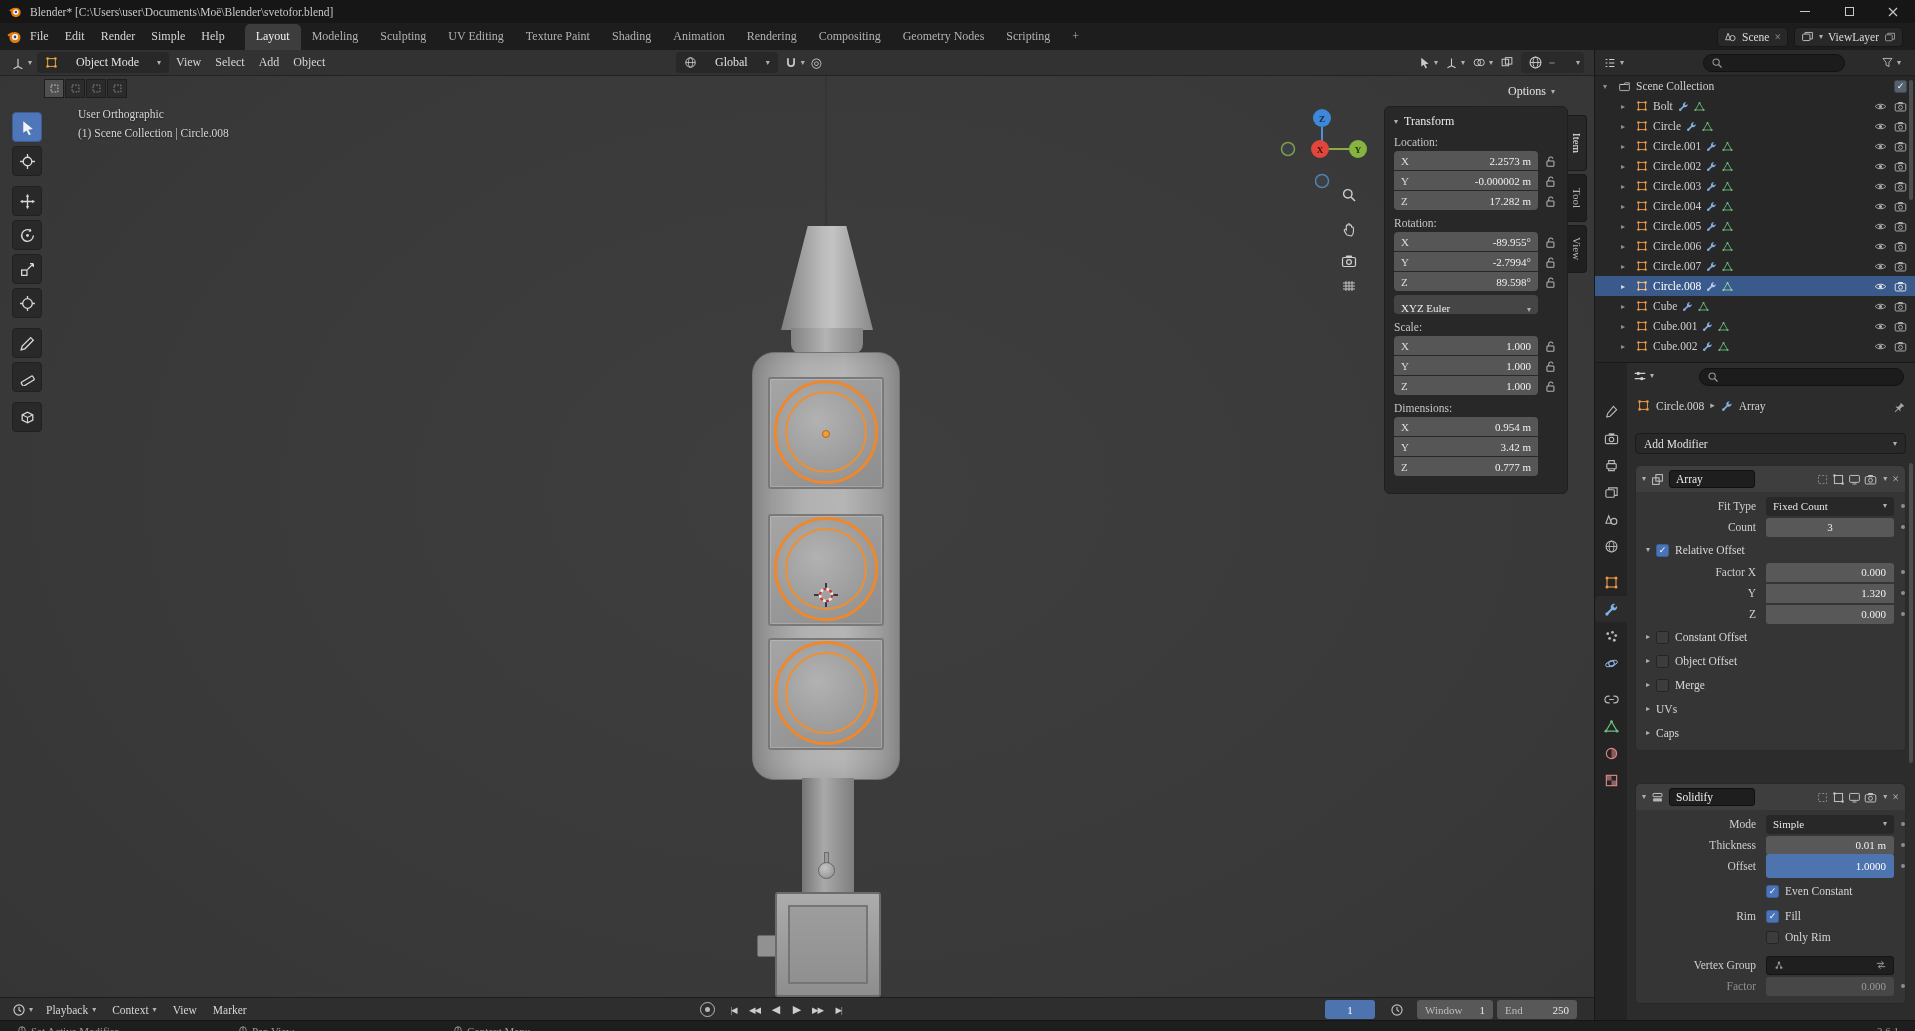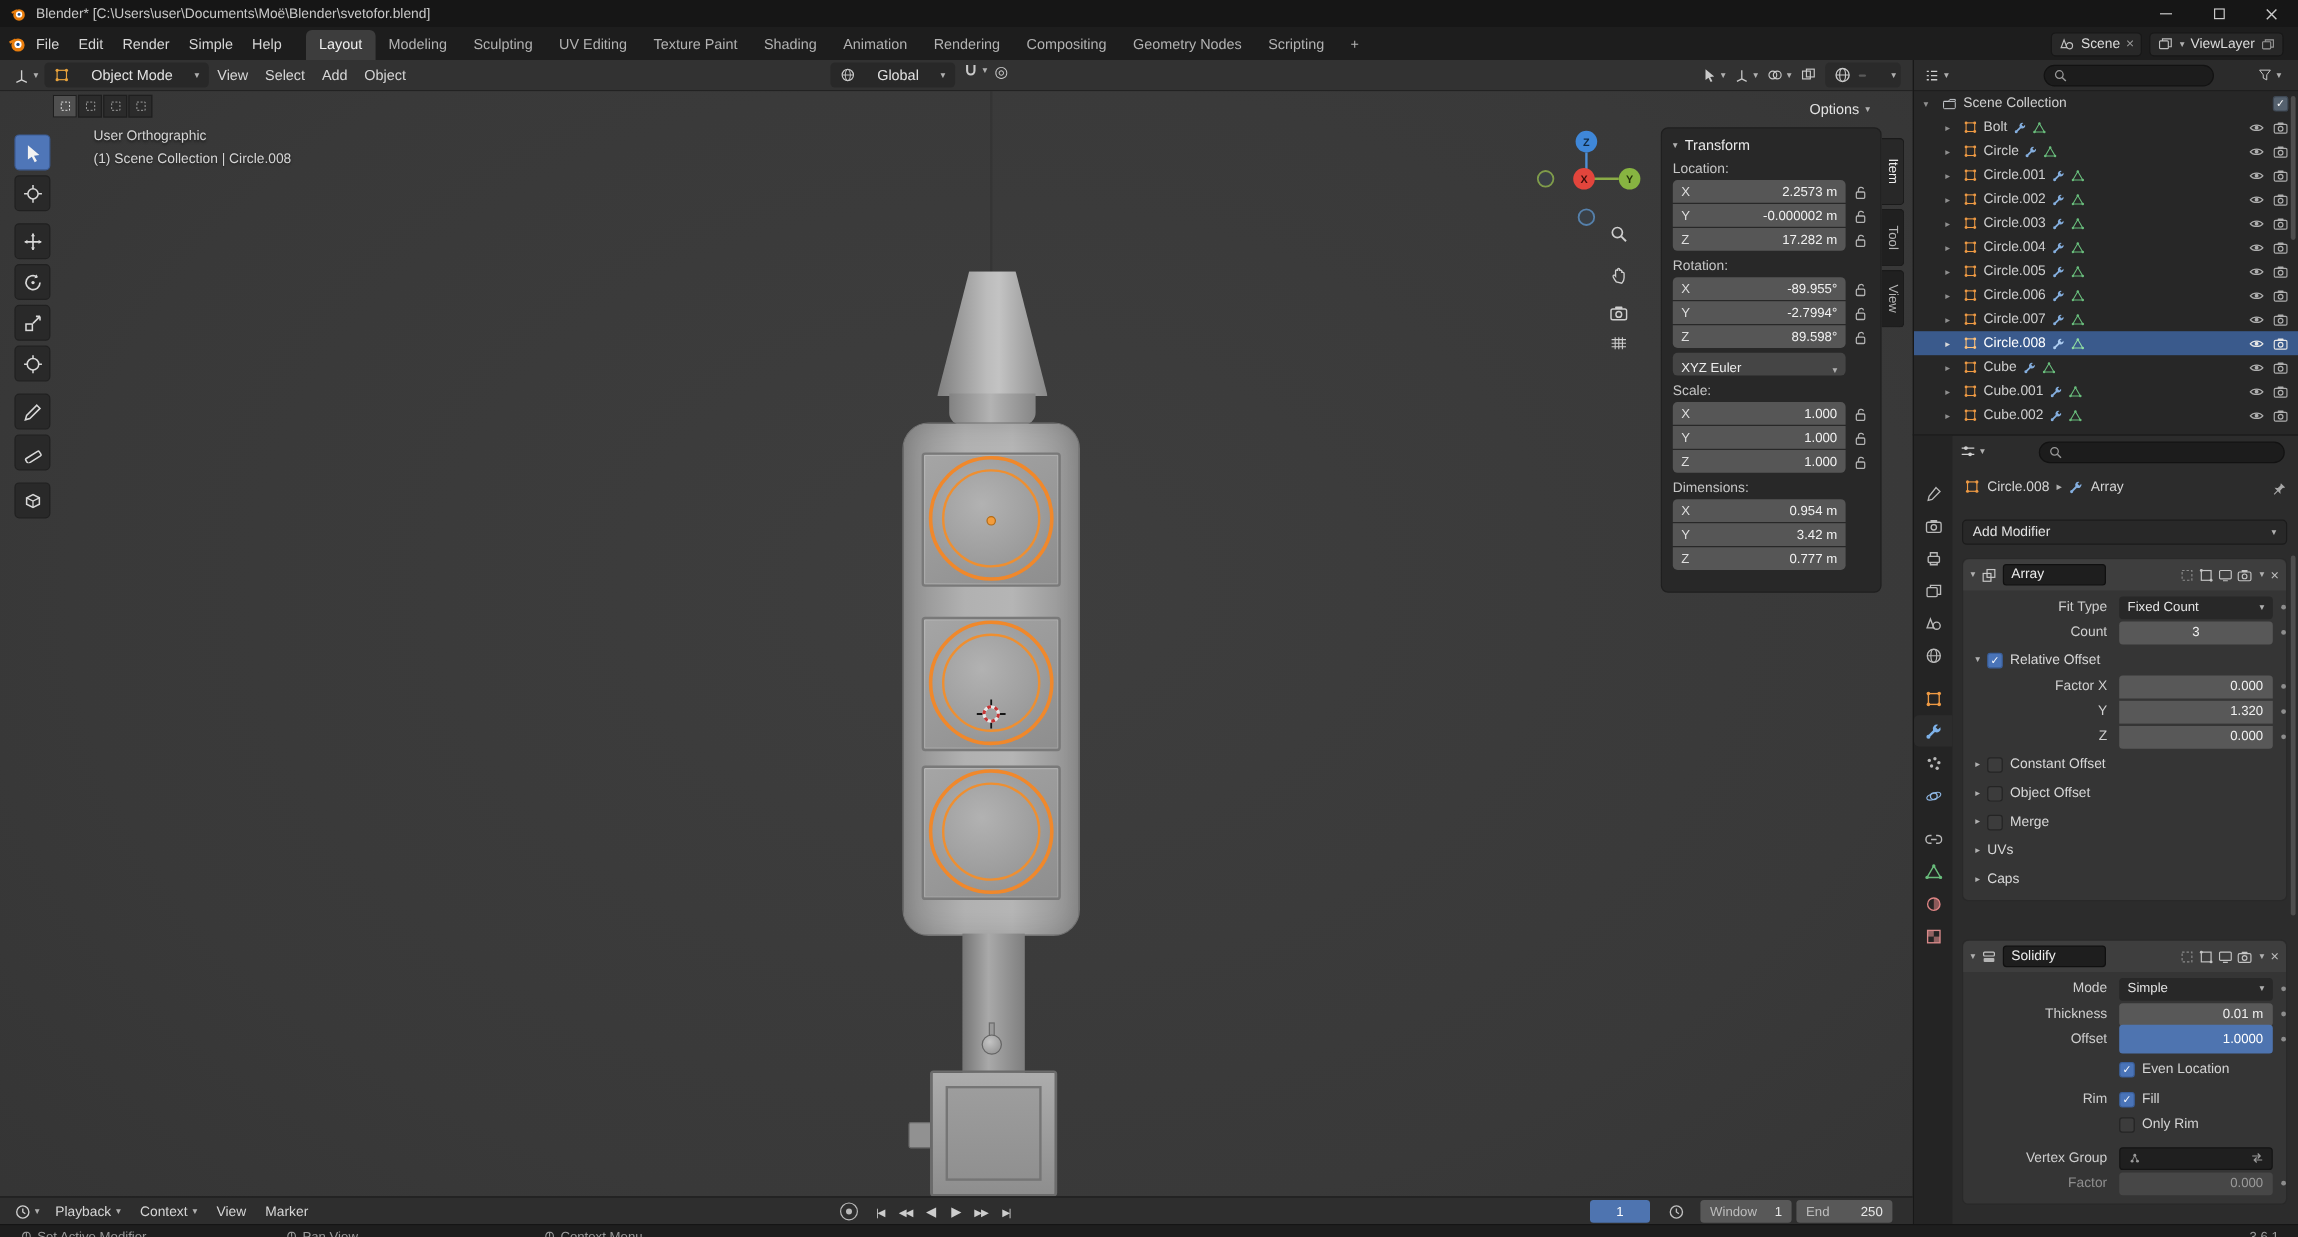--- a/index.html
+++ b/index.html
@@ -1,18 +1,18 @@
 <!DOCTYPE html>
 <html><head>
 <meta charset="utf-8">
 <style>
   html,body{margin:0;padding:0;background:#101010}
   *{box-sizing:border-box}
   #app{position:relative;width:1915px;height:1031px;overflow:hidden;background:#2b2b2b;
-       font-family:Liberation Sans, sans-serif;font-size:12px;color:#d4d4d4}
+       font-family:Liberation Serif, serif;font-size:12px;color:#d4d4d4}
   .abs{position:absolute}
   .fx{display:flex;align-items:center}
   .ico{display:inline-flex;align-items:center;justify-content:center;flex:none}
   svg{display:block}
   .chev{font-size:8px;color:#b0b0b0;line-height:1;flex:none}
   .dot{width:4px;height:4px;border-radius:50%;background:#8d8d8d;flex:none;margin-left:7px}
 
   
   .titlebar{left:0;top:0;width:1915px;height:23px;background:#161616;display:flex;align-items:center;gap:8px;padding-left:8px;font-size:11.5px;color:#c9c9c9}
   .winbtns{position:absolute;right:0;top:0;height:23px;display:flex}
@@ -24,21 +24,21 @@
   .ws{display:flex;align-items:flex-end;height:27px;margin-left:12px}
   .ws-tab{padding:5px 11px 6px;font-size:12px;color:#b2b2b2;border-radius:5px 5px 0 0;flex:none;white-space:nowrap}
   .ws-tab.active{background:#3d3d3d;color:#f0f0f0}
   .mb-right{margin-left:auto;display:flex;align-items:center;gap:6px;padding-right:6px}
   .dblock{display:flex;align-items:center;gap:5px;background:#282828;border:1px solid #171717;border-radius:4px;height:20px;padding:0 6px;font-size:11.5px;color:#dcdcdc}
 
   
   .vph{left:0;top:50px;width:1594px;height:26px;background:#323232;border-bottom:1px solid #222;display:flex;align-items:center;padding:0 6px;position:absolute}
   .vph .menu-item{padding:2px 7px}
   .dropbtn{display:flex;align-items:center;gap:18px;background:#282828;border-radius:4px;height:21px;padding:0 8px;font-size:12px;color:#e2e2e2;flex:none}
-  .vph-center{position:absolute;left:692px;top:2px;display:flex;align-items:flex-start;gap:6px}
+  .vph-center{position:absolute;left:676px;top:2px;display:flex;align-items:center;gap:6px}
   .vph-right{position:absolute;right:10px;top:2px;display:flex;align-items:center;gap:7px}
   .sph{width:15px;height:15px;border-radius:50%;flex:none}
   .sph-pill{display:flex;align-items:center;gap:3px;background:#2a2a2a;border-radius:4px;padding:2px 4px}
   .sph-slot{padding:1px 3px;border-radius:3px}
   .sph-slot.active{background:#5a5a5a}
 
   
   .viewport{left:0;top:76px;width:1594px;height:921px;position:absolute;overflow:hidden;
             background:radial-gradient(1100px 760px at 52% 45%,#3e3e3e 0%,#393939 70%,#353535 100%)}
   .ovl{position:absolute;font-size:11.5px;color:#d6d6d6;text-shadow:0 1px 2px rgba(0,0,0,.5)}
@@ -1272,21 +1272,21 @@
         <div class="prow">
             <span class="plabel">Offset</span>
             <div class="pfield pf-blue">
               <span>1.0000</span>
             </div>
             <span class="dot"></span>
           </div>
         <div class="prow" style="margin-top:5px">
             <span class="plabel"></span>
             <span class="cb on">✓</span>
-            <span style="margin-left:6px;font-size:11.5px">Even Location</span>
+            <span style="margin-left:6px;font-size:11.5px">Even Constant</span>
           </div>
         <div class="prow" style="margin-top:5px">
             <span class="plabel">Rim</span>
             <span class="cb on">✓</span>
             <span style="margin-left:6px;font-size:11.5px">Fill</span>
           </div>
         <div class="prow">
             <span class="plabel"></span>
             <span class="cb"></span>
             <span style="margin-left:6px;font-size:11.5px">Only Rim</span>

